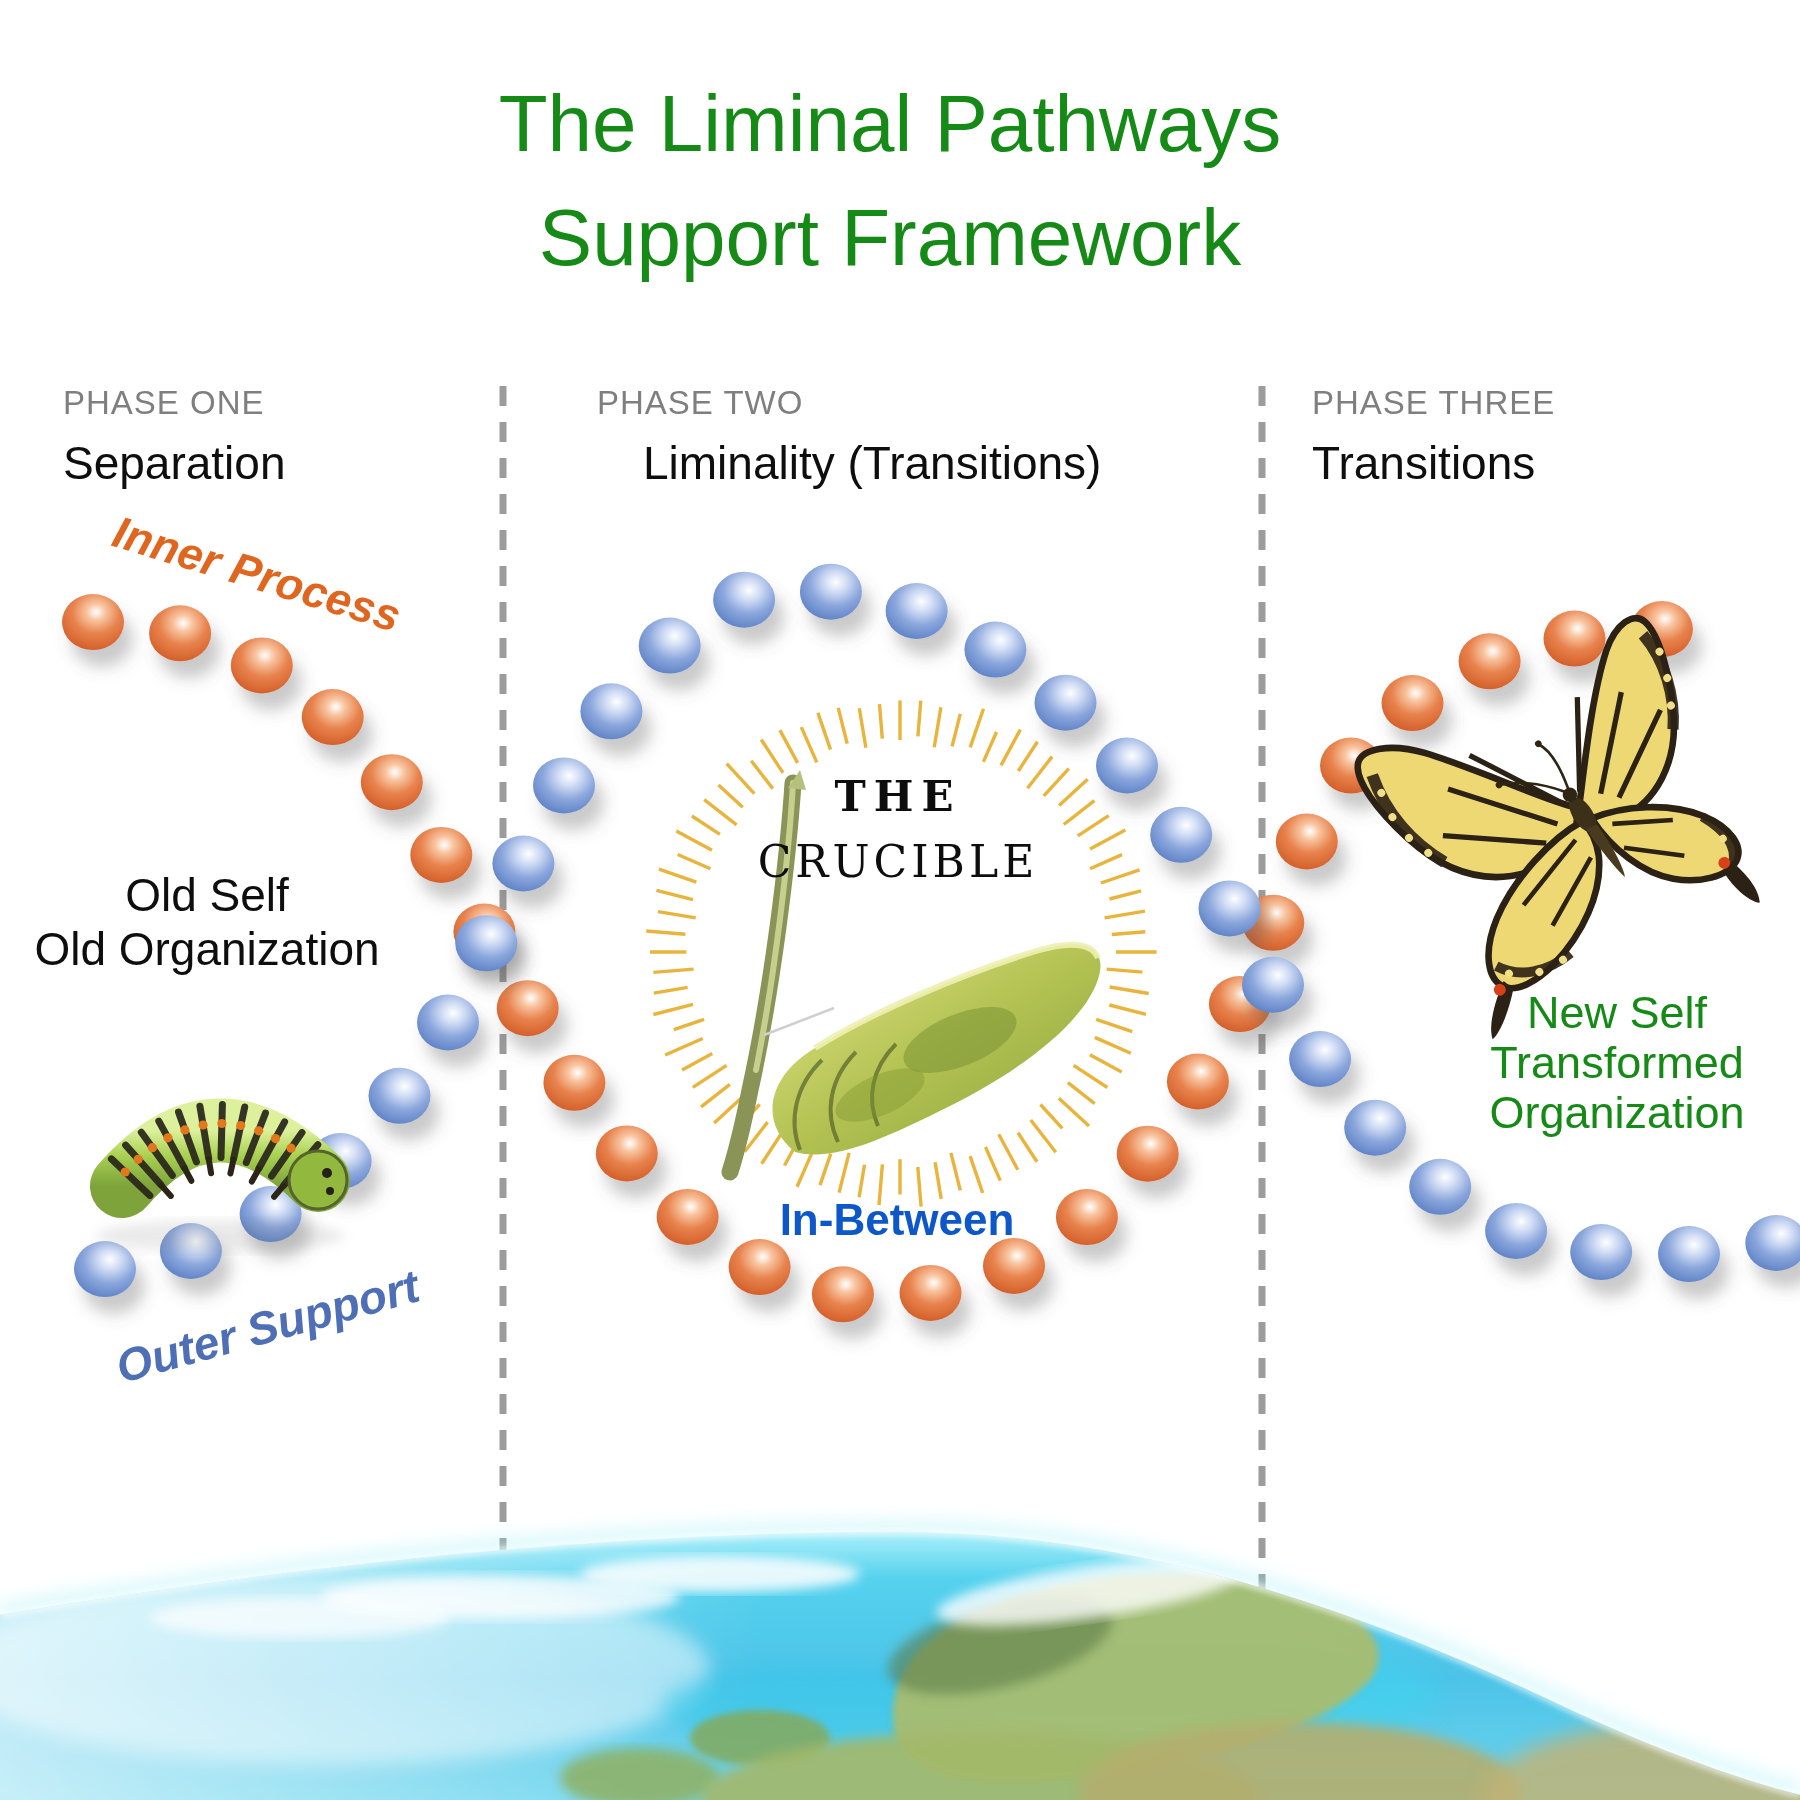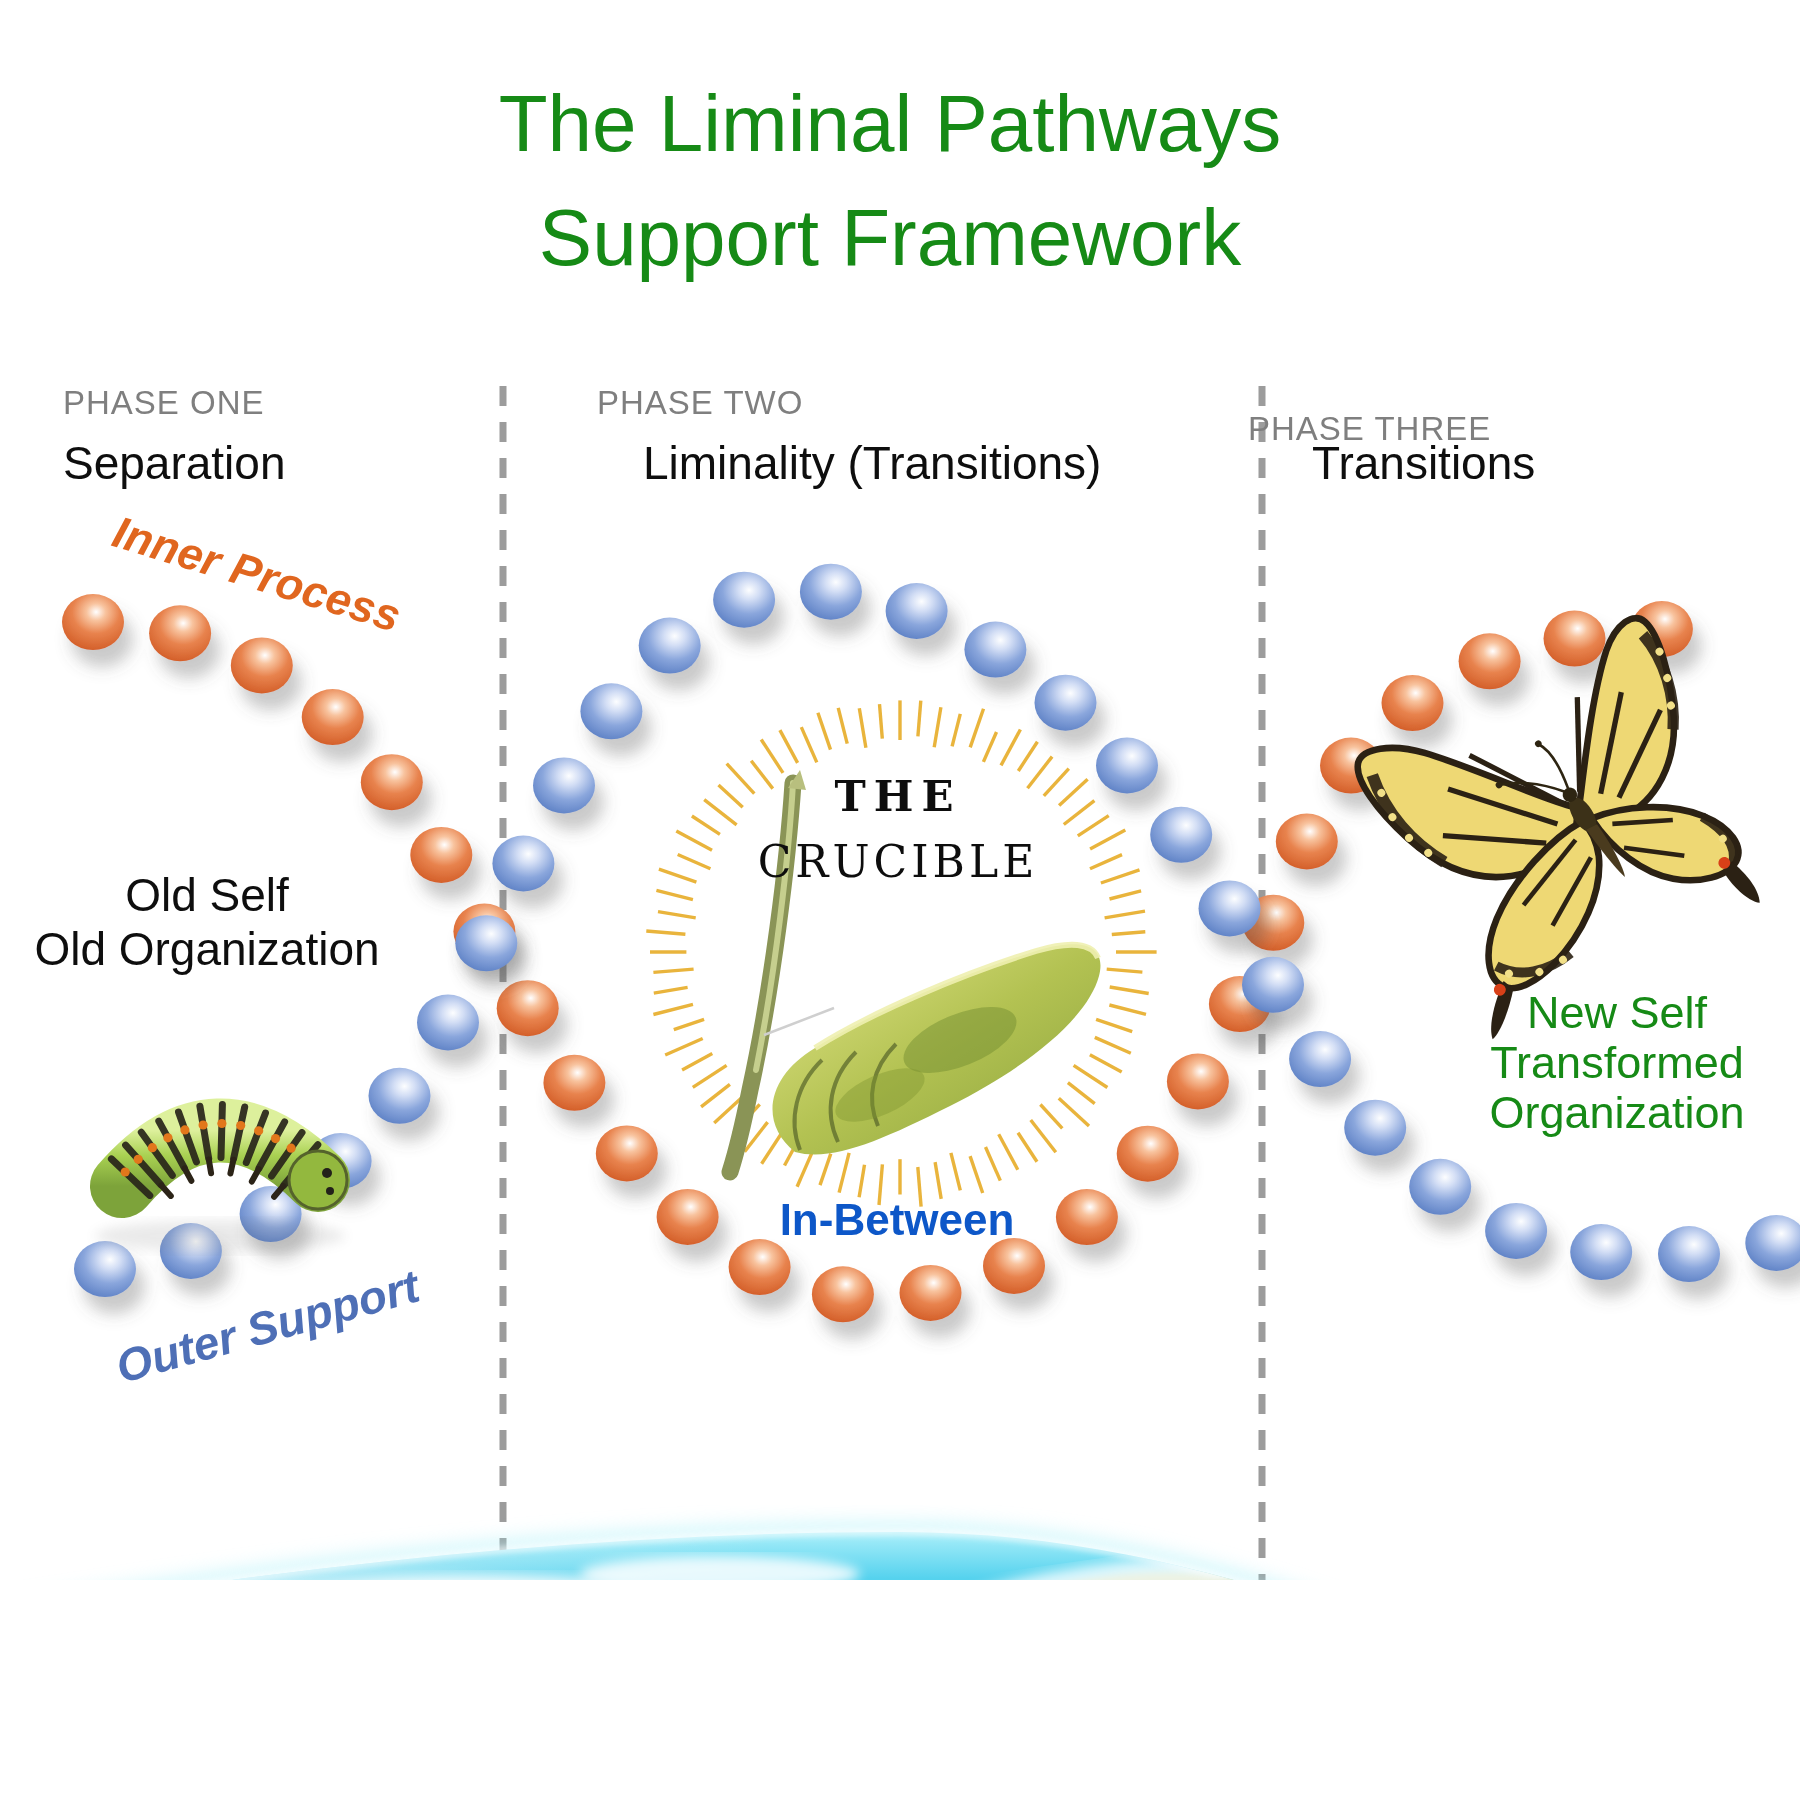--- a/index.html
+++ b/index.html
@@ -1,27 +1,27 @@
 <!DOCTYPE html>
 <html style="--green: #168a16; --phase-gray: #7f7f7f; --text-black: #0e0e0e; --inner-orange: #e0661f; --outer-blue: #4e6fb6; --in-between-blue: #0d57c8; --crucible-black: #0d0d0d; --bead-orange: #d4602a; --bead-blue: #5b7fc4; --tick-gold: #e9b43c; --divider-gray: #9c9c9c;"><head>
 <meta charset="utf-8">
 <style>
   html,body{margin:0;padding:0;background:#ffffff;}
-  #stage{position:relative;width:1800px;height:1580px;background:#ffffff;overflow:hidden;
+  #stage{position:relative;width:1800px;height:1800px;background:#ffffff;overflow:hidden;
          font-family:"Liberation Sans", sans-serif;}
   #scene{position:absolute;left:0;top:0;}
   .txt{position:absolute;white-space:nowrap;}
   .title-line{left:890px;transform:translateX(-50%);font-size:80px;color:var(--green,#168a16);}
   #title1{top:78px;}
   #title2{top:192px;}
   .kicker{font-size:33px;color:var(--phase-gray,#7f7f7f);letter-spacing:1px;}
   .phasename{font-size:46px;color:var(--text-black,#0e0e0e);}
   #kicker1{left:63px;top:384px;}   #name1{left:63px;top:436px;}
   #kicker2{left:597px;top:384px;}  #name2{left:595px;top:436px;margin-left:48px;}
-  #kicker3{left:1248px;top:384px;margin-top:26px;} #name3{left:1312px;top:436px;}
+  #kicker3{left:1312px;top:384px;} #name3{left:1312px;top:436px;}
   #inner-process{left:122px;top:506px;font-size:45px;font-weight:bold;font-style:italic;
                  color:var(--inner-orange,#e0661f);transform:rotate(17deg);transform-origin:left top;}
   #outer-support{left:110px;top:1342px;font-size:46px;font-weight:bold;font-style:italic;
                  color:var(--outer-blue,#4e6fb6);transform:rotate(-15.5deg);transform-origin:left top;}
   #old-state{left:207px;top:868px;transform:translateX(-50%);text-align:center;
              font-size:46px;line-height:54px;color:var(--text-black,#0e0e0e);}
   #new-state{left:1617px;top:988px;transform:translateX(-50%);text-align:center;
              font-size:45px;line-height:50px;color:var(--green,#168a16);}
   #crucible-the{left:898px;top:772px;transform:translateX(-50%);
       font-family:"DejaVu Serif", serif;font-size:42px;letter-spacing:8px;color:var(--crucible-black,#0d0d0d);font-weight:bold;}

